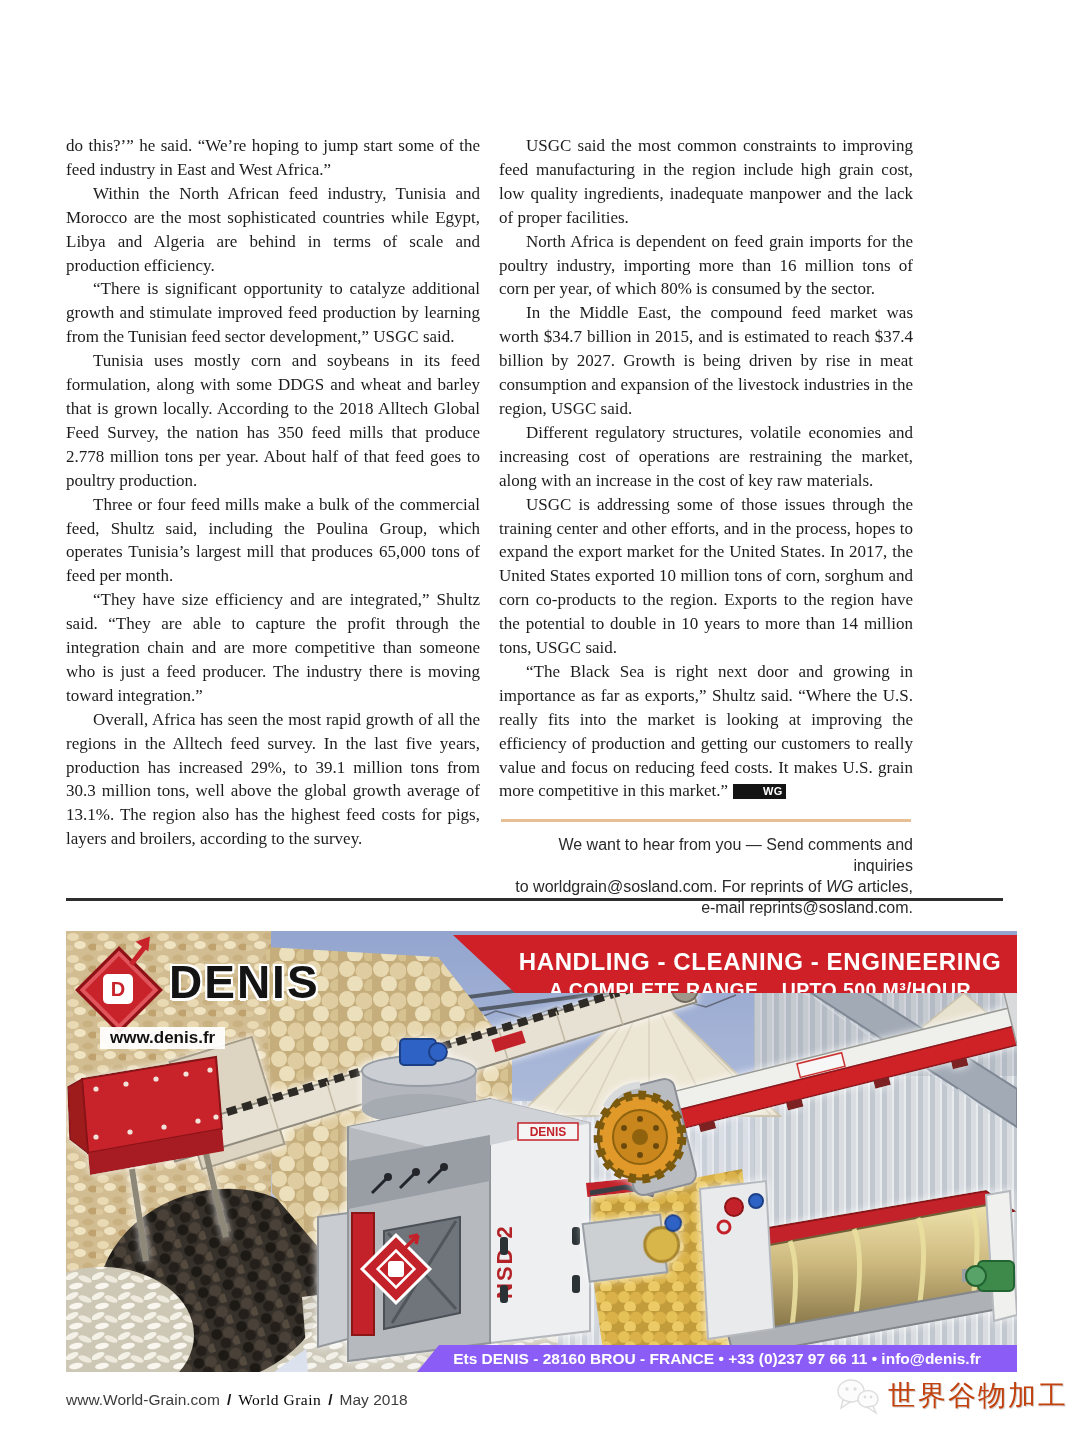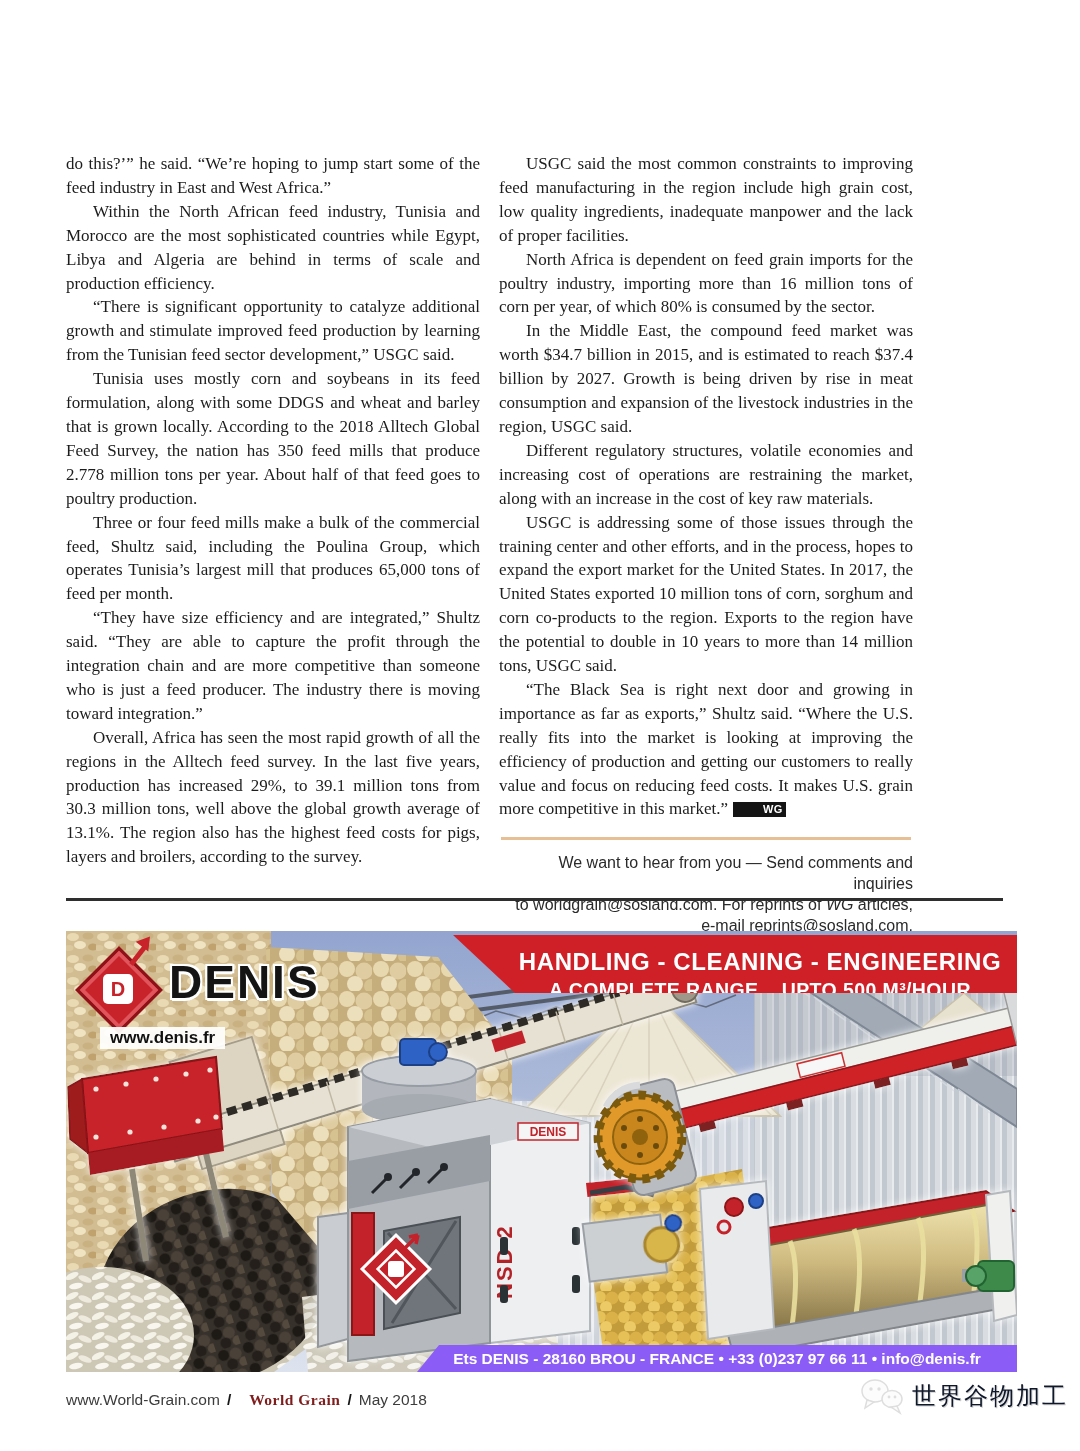--- a/index.html
+++ b/index.html
@@ -1,19 +1,19 @@
 <!DOCTYPE html>
 <html><head>
 <meta charset="utf-8">
 <style>
   html,body{margin:0;padding:0;background:#ffffff;}
   .page{position:relative;width:1080px;height:1451px;background:#ffffff;overflow:hidden;
         font-family:"Liberation Serif",serif;color:#1c1c1c;}
   
-  .col{position:absolute;top:152px;width:414px;font-size:17px;line-height:23.9px;
+  .col{position:absolute;top:134px;width:414px;font-size:17px;line-height:23.9px;
        text-align:justify;}
   .col-left{left:66px;}
   .col-right{left:499px;}
   .para{margin:0;text-indent:27px;}
   .para.first{text-indent:0;}
   .wg-mark{display:inline-block;background:#141414;color:#ffffff;
            font-family:"Liberation Sans",sans-serif;font-weight:bold;font-size:11px;
            line-height:15px;padding:0 3px;margin-left:5px;vertical-align:1px;letter-spacing:.5px;}
   
   .note{margin-top:16px;font-family:"Liberation Sans",sans-serif;font-size:16px;
@@ -50,23 +50,23 @@
   .logo .brand{position:absolute;left:95px;top:14px;font-family:"Liberation Sans",sans-serif;
                font-weight:bold;font-size:46px;letter-spacing:2px;color:#141414;
                text-shadow:-2px -2px 0 #fff,2px -2px 0 #fff,-2px 2px 0 #fff,2px 2px 0 #fff,0 3px 0 #fff;}
   .logo .site{position:absolute;left:26px;top:86px;background:rgba(255,255,255,.93);
               padding:1px 10px;font-family:"Liberation Sans",sans-serif;font-weight:bold;
               font-size:17px;color:#111111;}
   
   .footer{position:absolute;left:66px;top:1391px;font-family:"Liberation Sans",sans-serif;
           font-size:15.5px;color:#3c3c3c;}
   .footer .sep{font-weight:bold;color:#161616;margin:0 7px;}
-  .footer .mag{font-family:"Liberation Serif",serif;font-weight:bold;color:#7f1d1d;letter-spacing:.5px;margin-left:11px;}
+  .footer .mag{font-family:"Liberation Serif",serif;font-weight:normal;color:#000000;letter-spacing:.5px;}
   .watermark{position:absolute;right:12px;top:1377px;display:flex;align-items:center;gap:7px;}
-  .watermark .wm-text{font-size:24px;letter-spacing:2px;color:#0f172a;
+  .watermark .wm-text{font-size:28px;letter-spacing:2px;color:#c2410c;
                       font-family:"DejaVu Sans",sans-serif;
                       text-shadow:1px 1px 0 #d2d2d2,-1px -1px 0 #ffffff;}
 </style>
 </head>
 <body>
 
 <div class="page">
 
   <div class="col col-left">
     <p class="para first">do this?’” he said. “We’re hoping to jump start some of the feed industry in East and West Africa.”</p>

